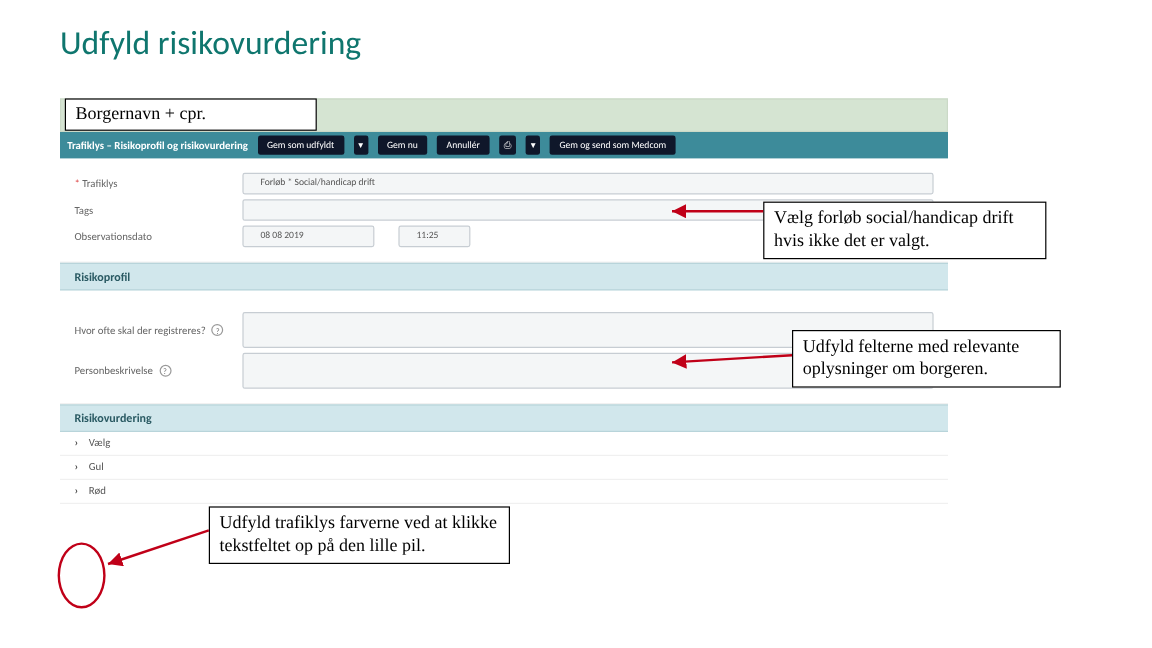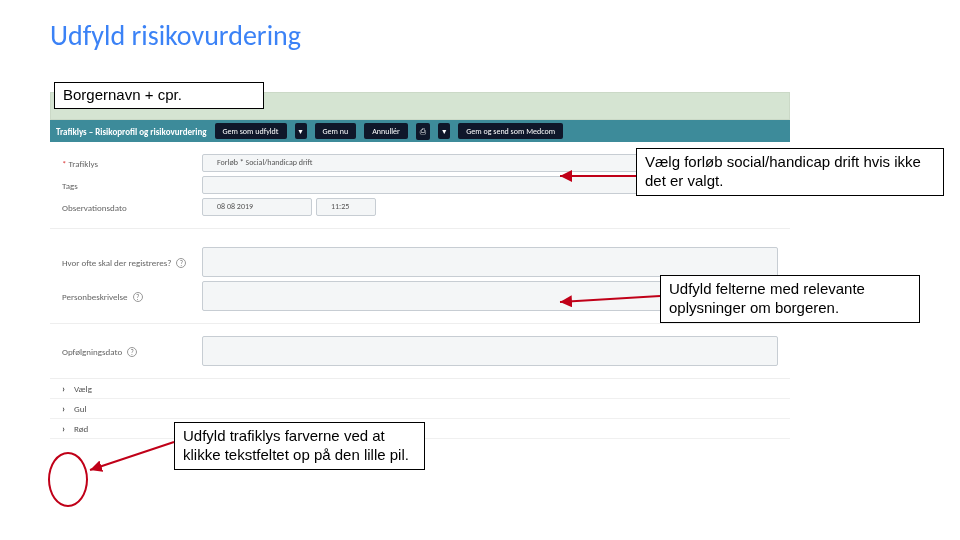--- a/index.html
+++ b/index.html
@@ -1,39 +1,39 @@
 <!DOCTYPE html>
 <html><head>
 <meta charset="utf-8">
 <style>
   * { box-sizing: border-box; margin: 0; padding: 0; }
   body { font-family: "Segoe UI", Calibri, Arial, sans-serif; width: 960px; height: 540px; background: #fff; position: relative; overflow: hidden; }
-  .page-title { font-size: 28px; font-weight: 400; color: #3b82f6; padding: 18px 0 12px 50px; }
-  .app-canvas { position: absolute; top: 92px; left: 50px; width: 740px; height: 430px; }
+  .page-title { font-size: 28px; font-weight: 400; color: #0f766e; padding: 18px 0 12px 50px; }
+  .app-canvas { position: absolute; top: 82px; left: 50px; width: 740px; height: 430px; }
   .app-header-bar { background: #d5e4d2; height: 28px; width: 100%; border: 1px solid #cbd9c7; }
   .toolbar { background: #3d8b9a; color: #fff; height: 22px; display: flex; align-items: center; font-size: 9px; padding: 0 6px; }
   .toolbar-title { font-weight: 600; }
   .toolbar-btn { background: #0f172a; border-radius: 2px; padding: 3px 8px; margin-left: 8px; font-size: 8px; }
   .toolbar-btn.small { padding: 3px 4px; min-width: 12px; text-align: center; }
   .form-section { padding: 8px 12px; border-bottom: 1px solid #eee; }
   .form-row { display: flex; align-items: center; margin: 4px 0; font-size: 9px; color: #666; }
   .form-label { width: 140px; flex-shrink: 0; }
   .form-field { flex: 1; height: 18px; border: 1px solid #c7cdd3; background: #f4f6f7; border-radius: 2px; padding: 2px 14px; font-size: 8px; color: #555; }
-  .form-field.short { max-width: 110px; margin-right: 4px; }
+  .form-field.short { max-width: 110px; margin-right: 20px; }
   .req { color: #d44; margin-right: 2px; }
   .section-header { background: #d1e7ec; padding: 4px 12px; font-size: 10px; font-weight: 600; color: #2a5a63; border-top: 1px solid #b8d4da; border-bottom: 1px solid #b8d4da; }
   .expander-row { display: flex; align-items: center; padding: 4px 12px; font-size: 9px; color: #555; border-bottom: 1px solid #f0f0f0; }
   .expander-arrow { width: 12px; display: inline-block; font-weight: bold; color: #444; }
   .help-icon { display: inline-block; width: 10px; height: 10px; border-radius: 50%; border: 1px solid #999; font-size: 7px; text-align: center; line-height: 10px; color: #777; margin-left: 3px; }
 
   
-  .callout { position: absolute; background: #fff; border: 1.5px solid #000; padding: 4px 8px; font-size: 15px; line-height: 1.25; font-family: Liberation Sans, sans-serif; }
+  .callout { position: absolute; background: #fff; border: 1.5px solid #000; padding: 4px 8px; font-size: 15px; line-height: 1.25; font-family: Liberation Serif, serif; }
   #callout-borgernavn { top: 82px; left: 54px; width: 210px; padding: 3px 8px; }
-  #callout-forlob { top: 148px; left: 636px; width: 308px; }
-  #callout-felter { top: 275px; left: 660px; width: 260px; }
+  #callout-forlob { top: 168px; left: 636px; width: 236px; }
+  #callout-felter { top: 275px; left: 660px; width: 224px; }
   #callout-trafiklys { top: 422px; left: 174px; width: 251px; }
 
   
   .arrows { position: absolute; top: 0; left: 0; width: 960px; height: 540px; pointer-events: none; }
 
   .ellipse-annot { position: absolute; top: 452px; left: 48px; width: 40px; height: 55px; border: 2px solid #c00018; border-radius: 50%; pointer-events: none; }
 </style>
 </head>
 <body>
 
@@ -63,48 +63,41 @@
       <span class="form-label">Tags</span>
       <div class="form-field"></div>
     </div>
     <div class="form-row">
       <span class="form-label">Observationsdato</span>
       <div class="form-field short">08 08 2019</div>
       <div class="form-field short" style="max-width:60px">11:25</div>
     </div>
   </div>
 
+  <div class="section-header">Risikoprofil</div>
 
   <div class="form-section">
     <div class="form-row" style="margin-top:10px">
       <span class="form-label">
         <span>Hvor ofte skal der registreres?</span>
         <span class="help-icon">?</span>
       </span>
       <div class="form-field" style="height:30px"></div>
     </div>
     <div class="form-row">
       <span class="form-label">
         <span>Personbeskrivelse</span>
         <span class="help-icon">?</span>
       </span>
       <div class="form-field" style="height:30px"></div>
     </div>
   </div>
 
+  <div class="section-header">Risikovurdering</div>
 
-  <div class="form-section">
-    <div class="form-row">
-      <span class="form-label">
-        <span>Opfølgningsdato</span>
-        <span class="help-icon">?</span>
-      </span>
-      <div class="form-field" style="height:30px"></div>
-    </div>
-  </div>
 
   <div class="expander-row">
     <span class="expander-arrow">›</span>
     <span>Vælg</span>
   </div>
   <div class="expander-row">
     <span class="expander-arrow">›</span>
     <span>Gul</span>
   </div>
   <div class="expander-row">

